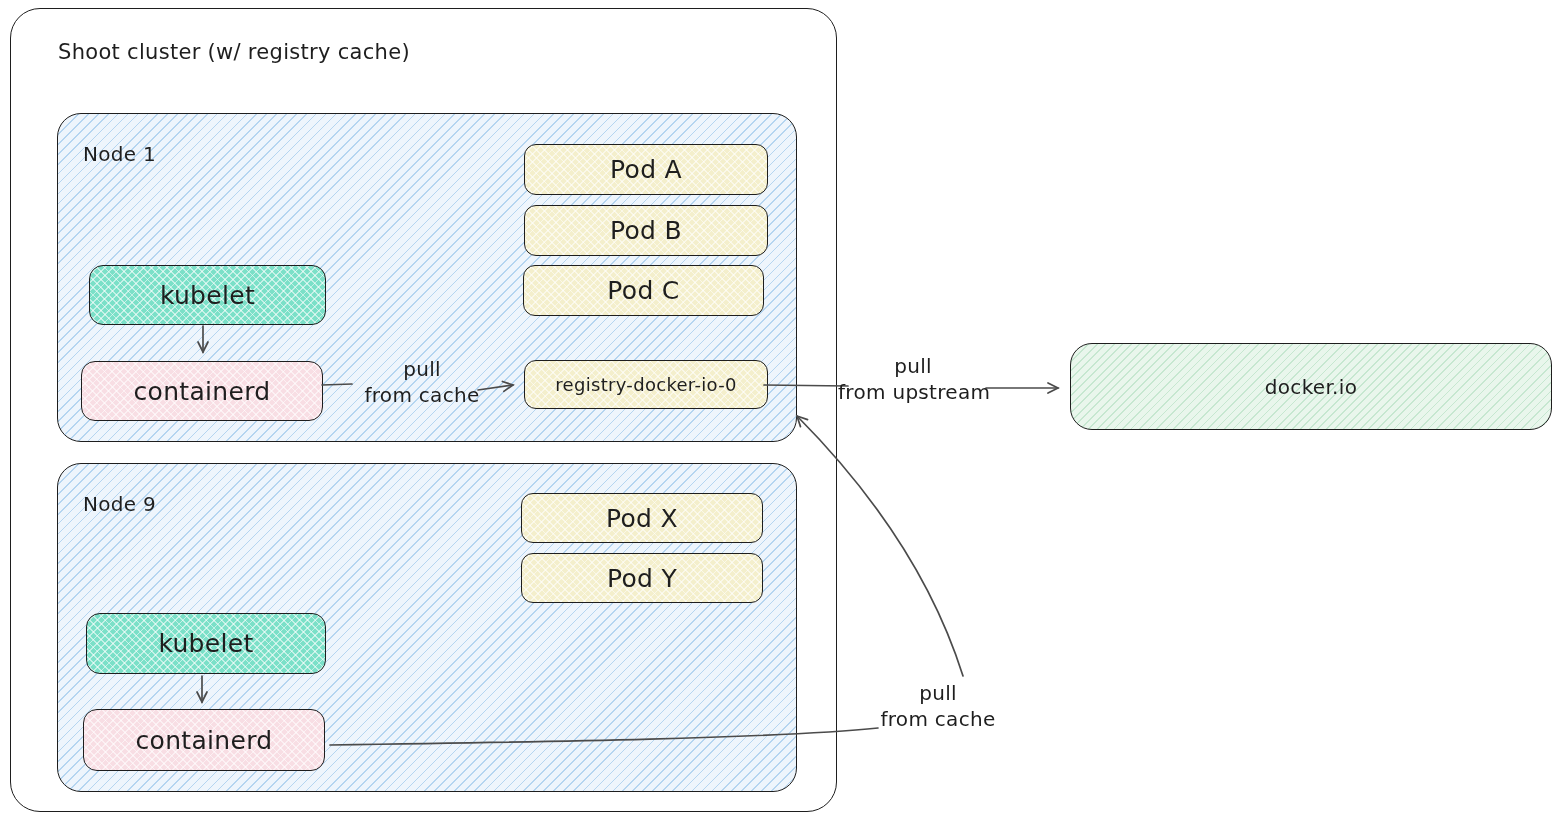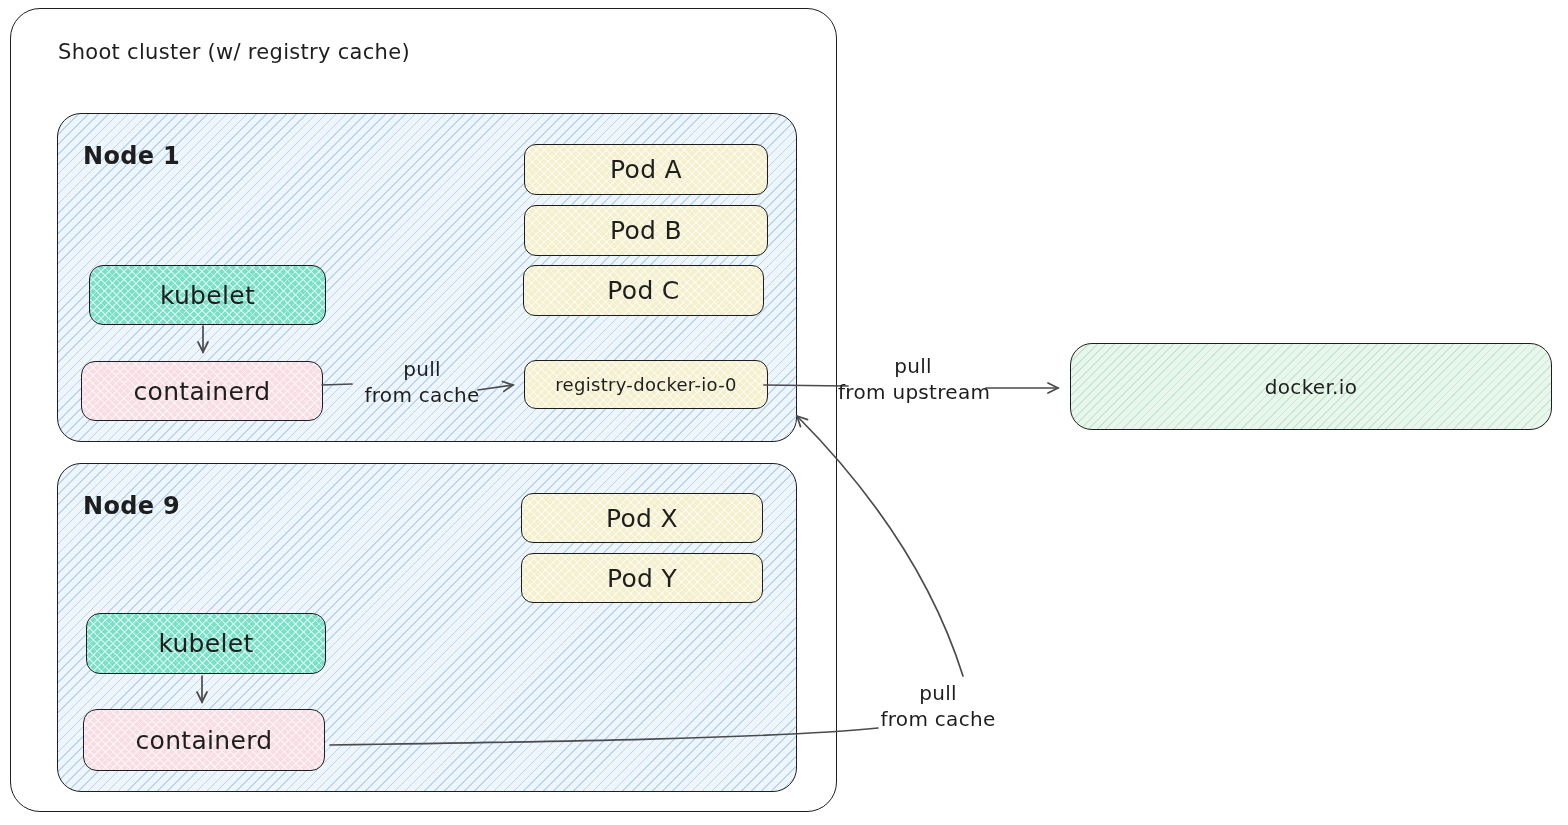--- a/index.html
+++ b/index.html
@@ -27,21 +27,21 @@
     position:absolute;left:47px;top:31px;font-size:21px;letter-spacing:.3px;white-space:nowrap;
   }
   .node{
     position:absolute;width:738px;height:327px;
     border:1.5px solid var(--stroke);border-radius:24px;
     background-color:var(--node-fill);
     background-image:repeating-linear-gradient(135deg,var(--node-hatch) 0px,var(--node-hatch) 1.1px,transparent 1.1px,transparent 7px);
   }
   .node1{left:57px;top:113px;}
   .node2{left:57px;top:463px;}
-  .node-label{position:absolute;left:25px;top:28px;font-size:24px;letter-spacing:.3px;font-weight:bold;}
+  .node-label{position:absolute;left:25px;top:28px;font-size:20px;letter-spacing:.3px;}
   .box{
     position:absolute;display:flex;align-items:center;justify-content:center;
     border:1.5px solid var(--stroke);border-radius:14px;
     font-size:25px;letter-spacing:.3px;white-space:nowrap;
     background-image:
       repeating-linear-gradient(45deg,rgba(255,255,255,.55) 0px,rgba(255,255,255,.55) 1.3px,transparent 1.3px,transparent 5.5px),
       repeating-linear-gradient(135deg,rgba(255,255,255,.55) 0px,rgba(255,255,255,.55) 1.3px,transparent 1.3px,transparent 5.5px);
   }
   .kubelet{background-color:var(--kubelet-fill);}
   .containerd{background-color:var(--containerd-fill);}

